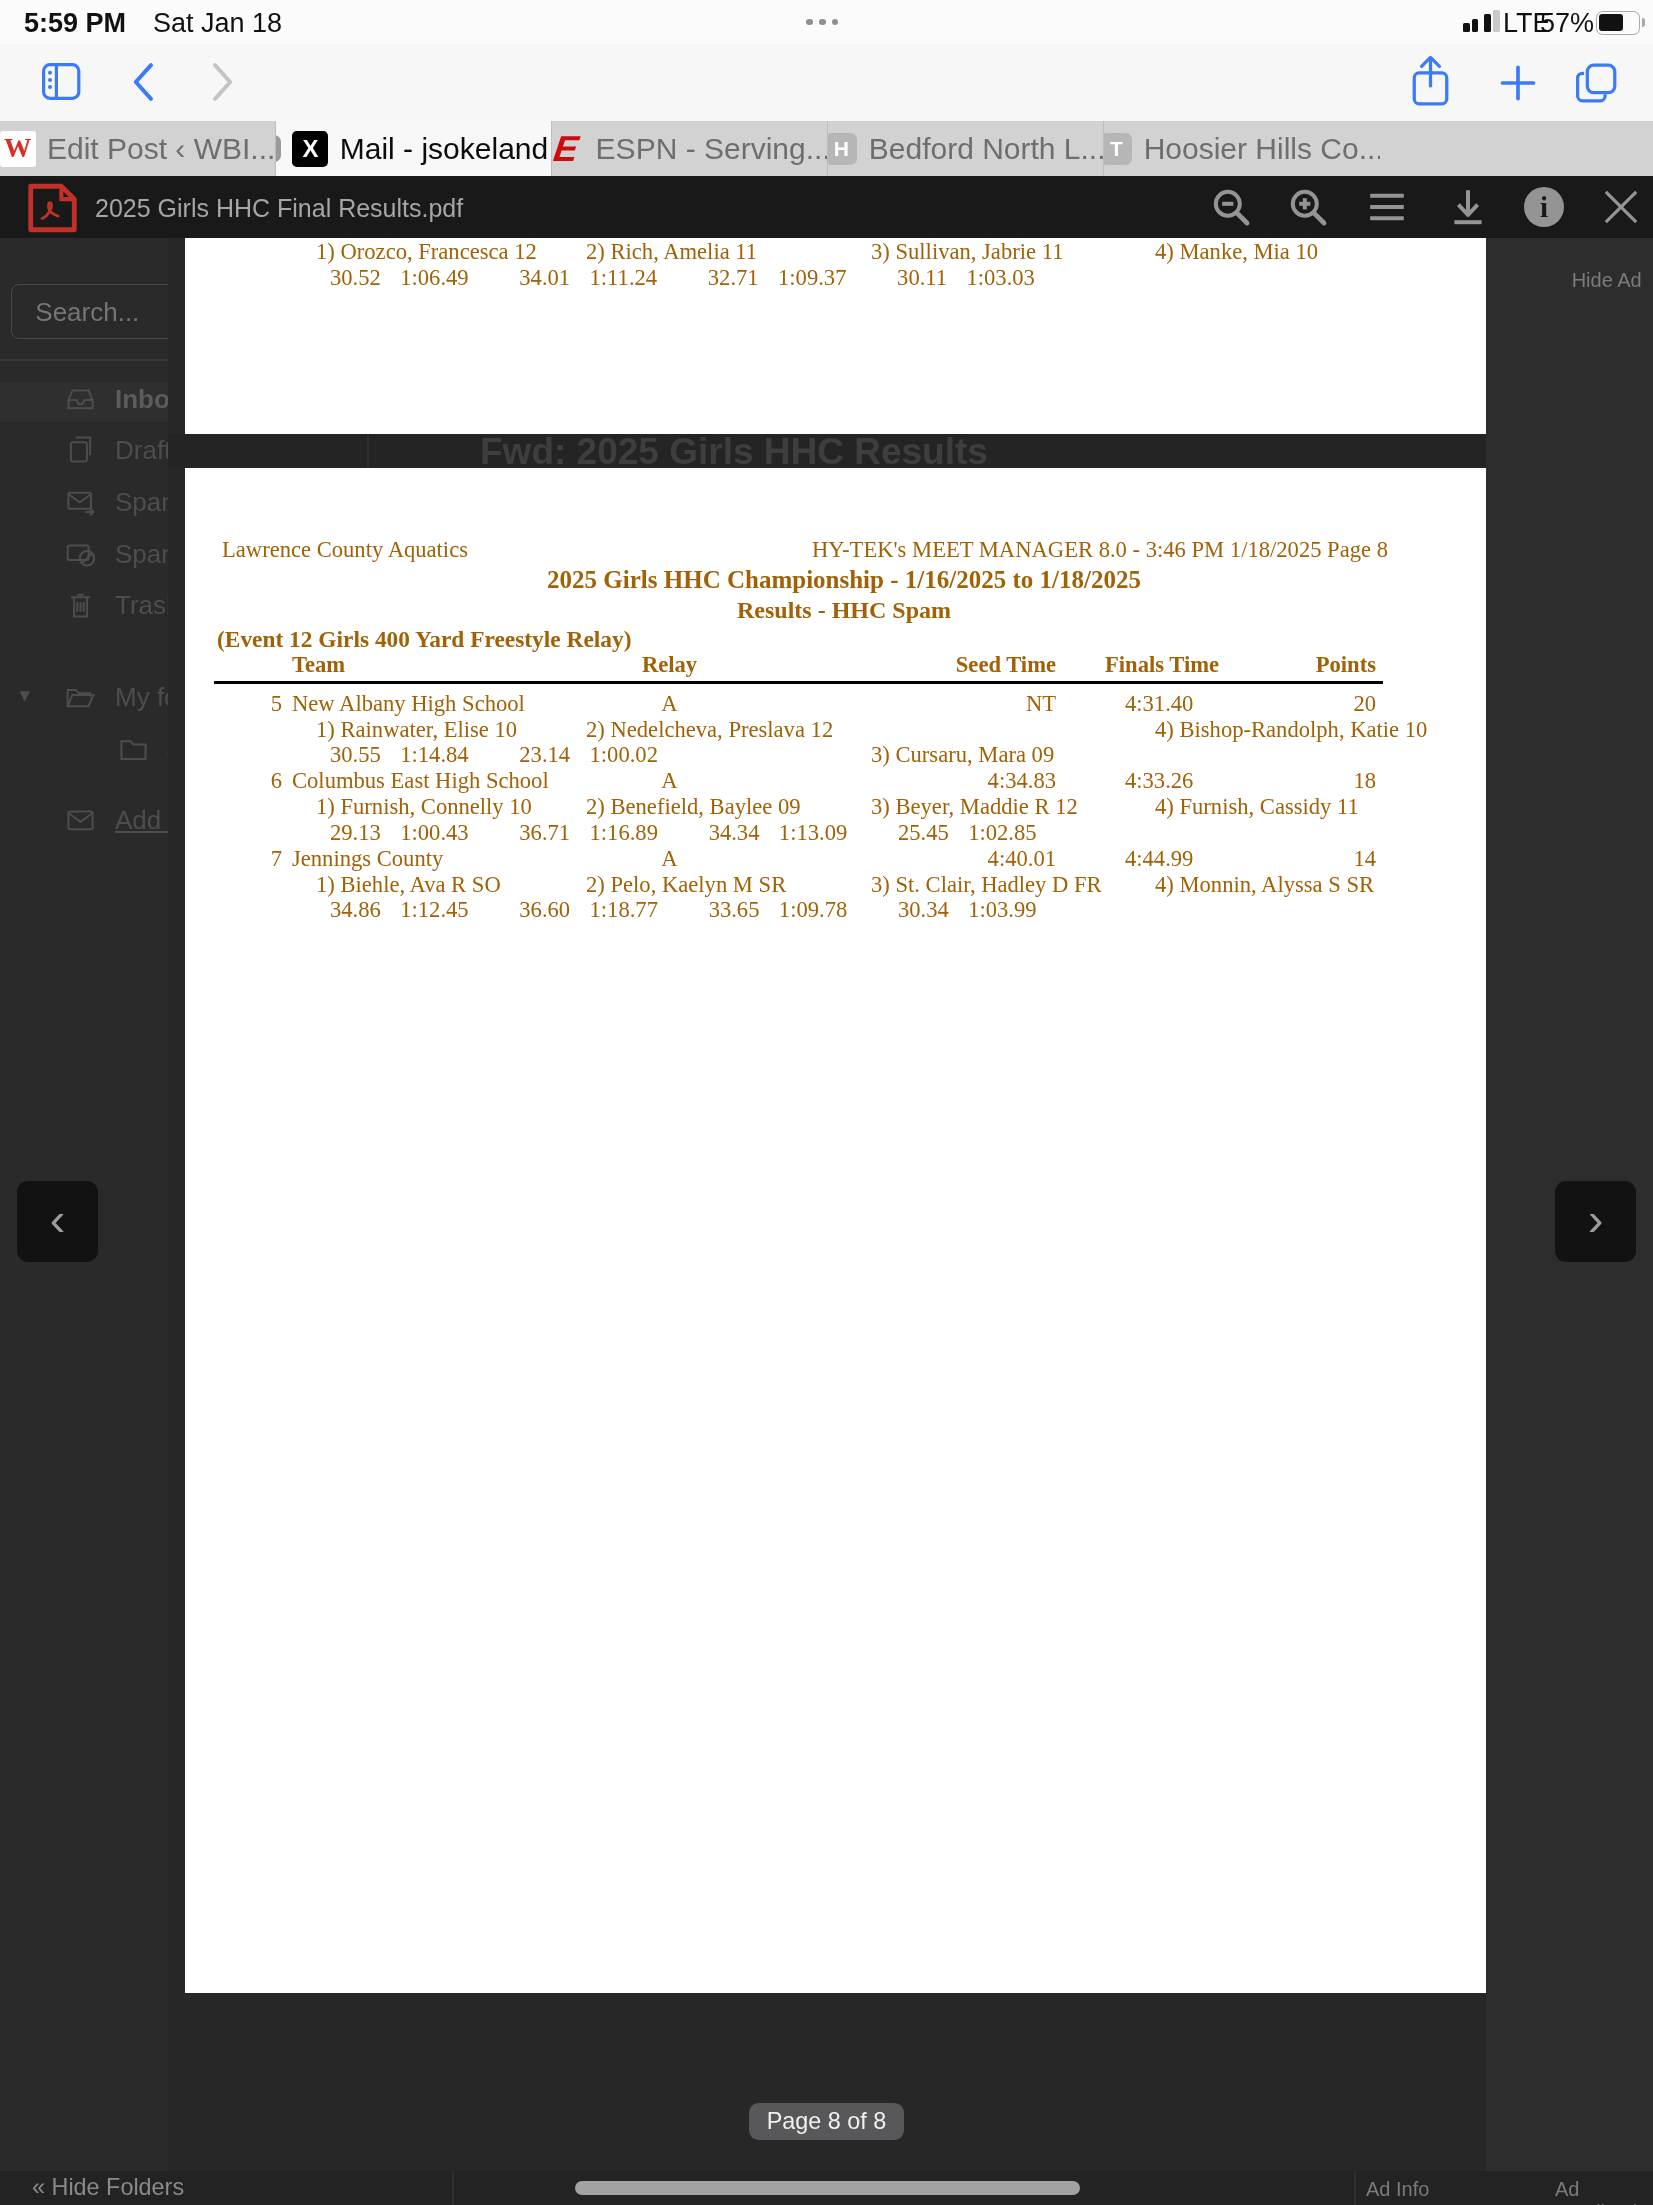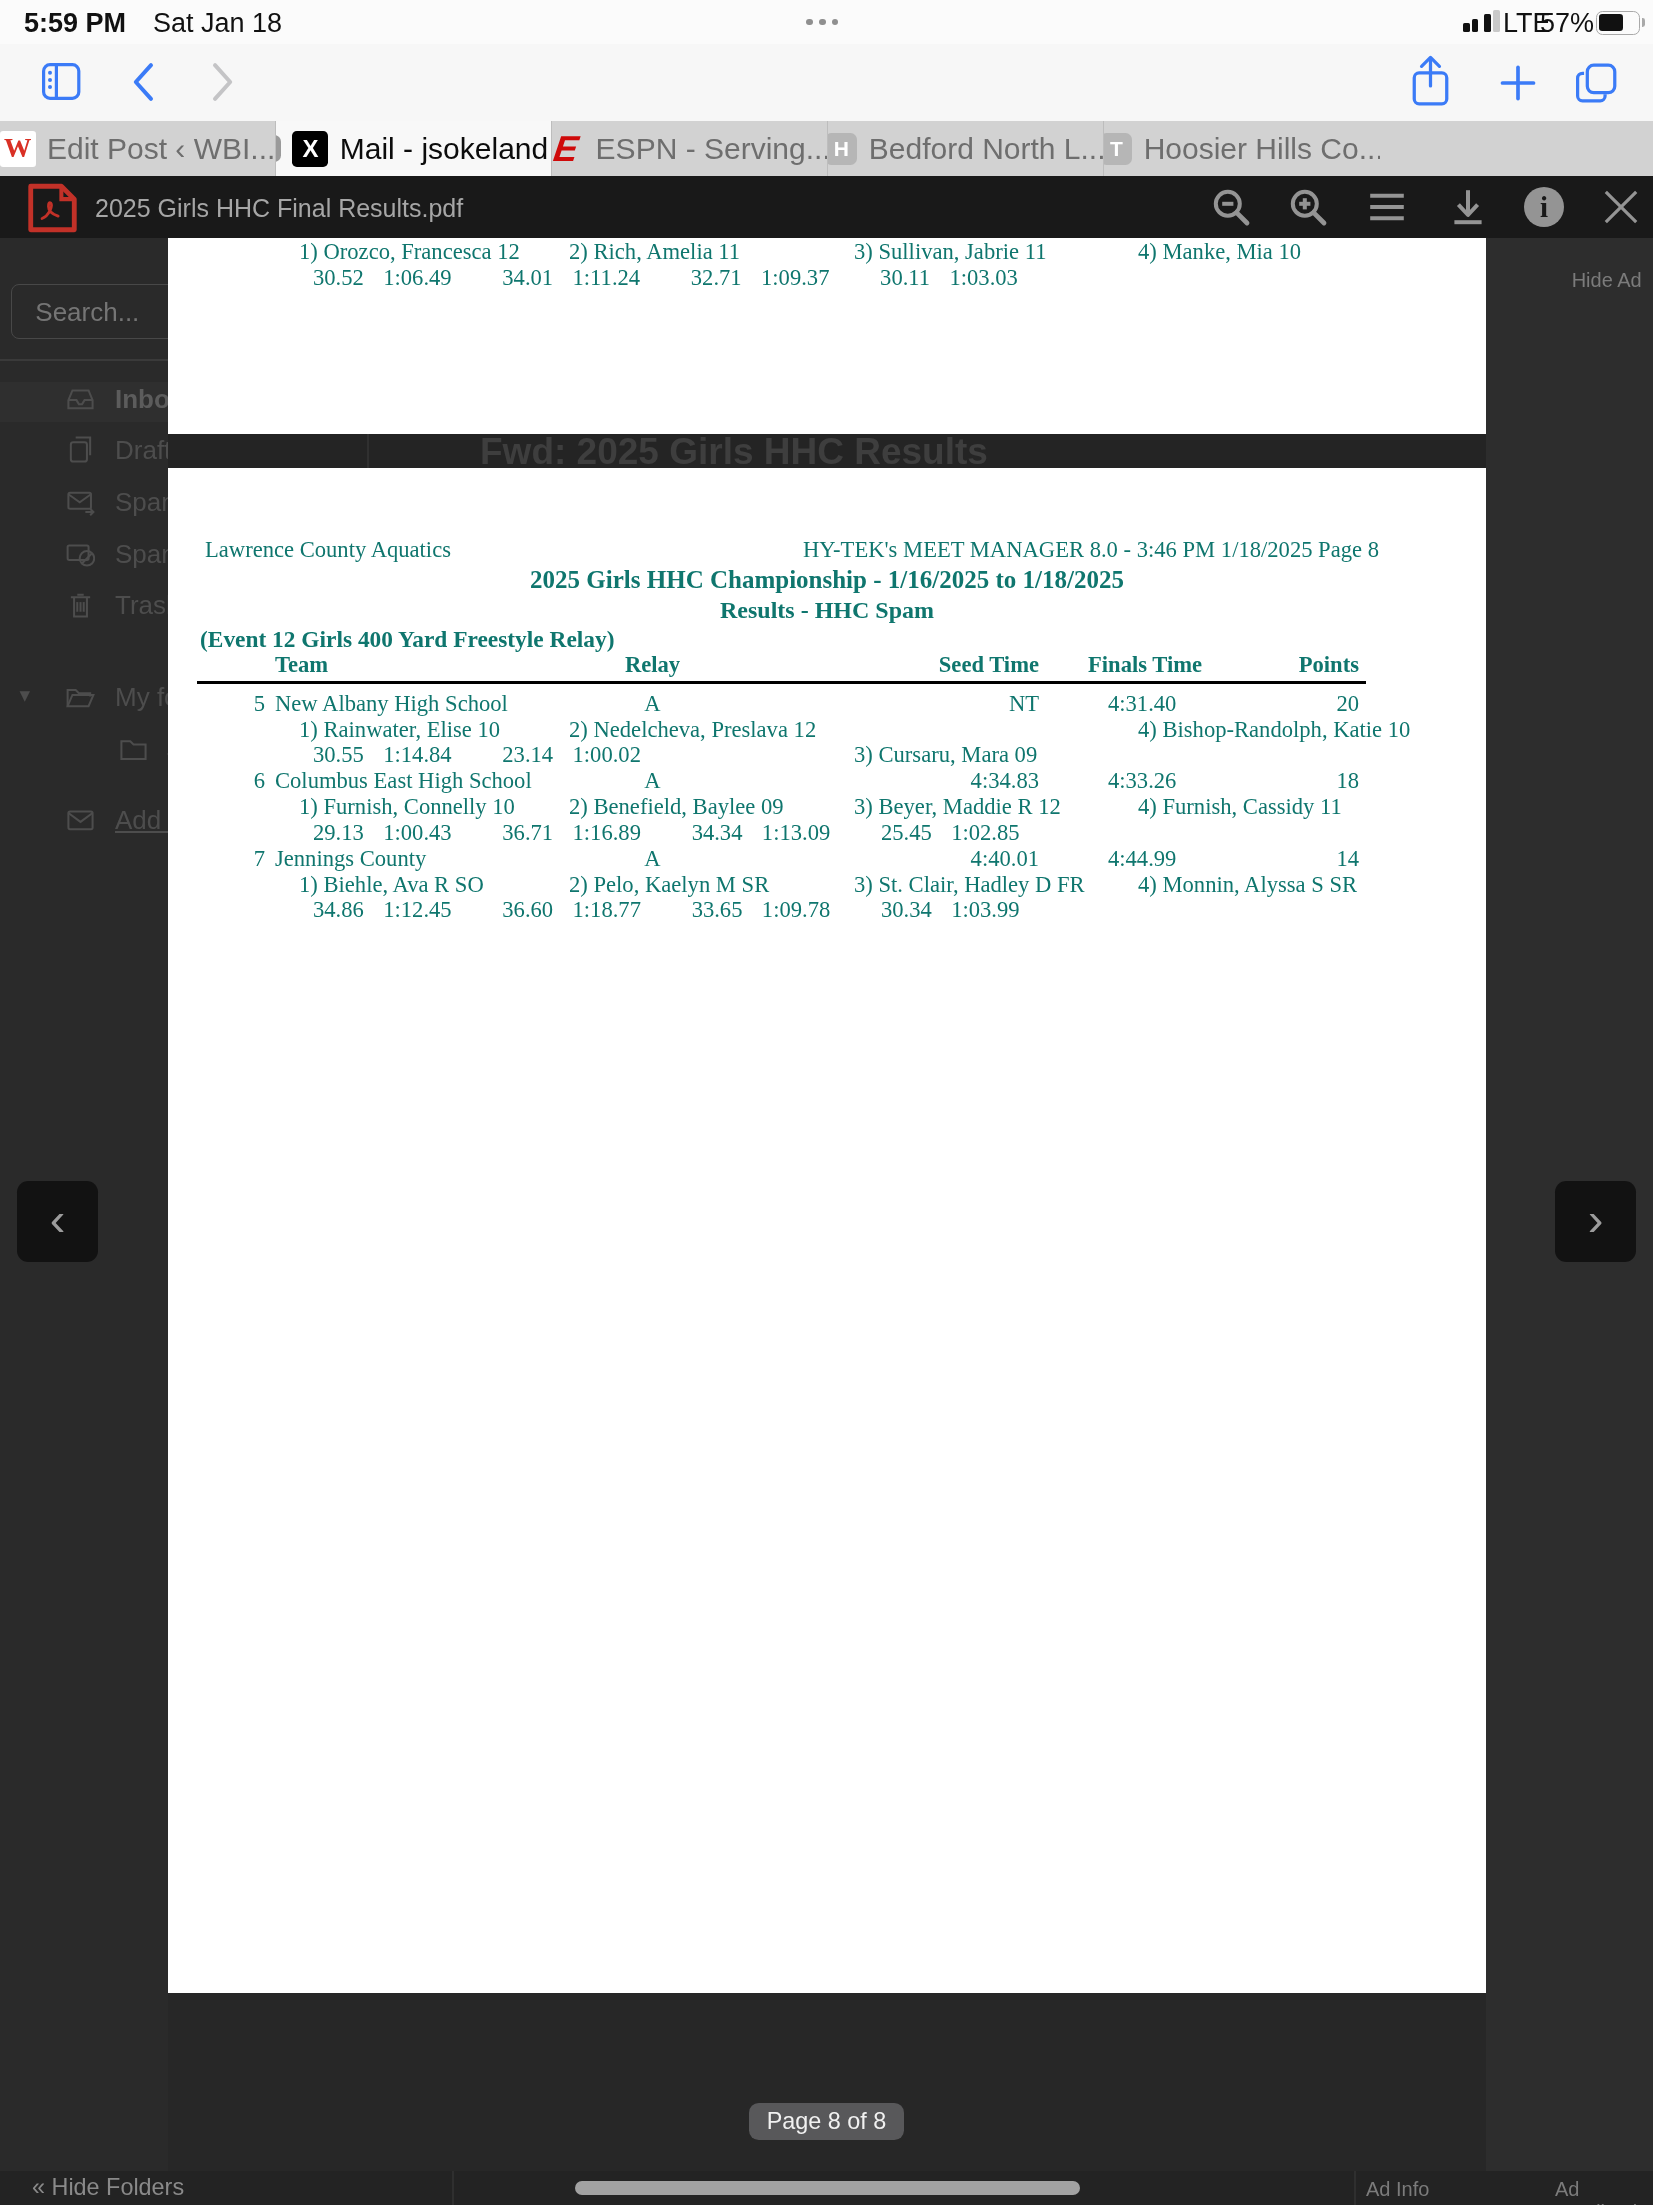--- a/index.html
+++ b/index.html
@@ -19,22 +19,22 @@
   .tabbar{left:0;top:121px;width:1653px;height:55px;background:#d2d2d2;display:flex;}
   .tab{width:276px;height:55px;display:flex;align-items:center;justify-content:center;
        gap:11.3px;border-right:0.8px solid #bdbdbd;box-sizing:border-box;overflow:hidden;}
   .tab .lbl{font-size:30px;color:#6e6e6e;white-space:nowrap;}
   .tab.active{background:#f8f8f8;}
   .tab.active .lbl{color:#0c0c0c;}
   .favsq{width:34px;height:34px;border-radius:6.5px;display:flex;align-items:center;justify-content:center;flex:0 0 auto;}
   
   .pdfheader{left:0;top:176px;width:1653px;height:62px;background:#191919;}
   .hicon{position:absolute;top:11.3px;width:40px;height:40px;color:#949494;}
-  .page{background:#ffffff;position:absolute;left:168px;width:1318px;
-        font-family:"Liberation Serif", serif;color:#0f766e;overflow:hidden;}
+  .page{background:#ffffff;position:absolute;left:185px;width:1318px;
+        font-family:"Liberation Serif", serif;color:#a16207;overflow:hidden;}
   .serif{font-family:"Liberation Serif", serif;}
   .pline{position:absolute;font-size:22.6px;white-space:nowrap;}
   .splits span{display:inline-block;margin-right:19.4px;}
   .splits span:nth-child(2n){margin-right:45px;}
   .navbtn{width:81px;height:81px;background:#121212;border-radius:11.3px;color:#9c9c9c;
           display:flex;align-items:center;justify-content:center;font-size:47px;}
   .mailrow{position:absolute;left:0;width:168px;height:40px;color:#4d4d4d;font-size:26px;}
   .mrow-ic{position:absolute;left:66px;top:1.6px;width:29px;height:29px;stroke:#4d4d4d;}
   .mrow-lb{position:absolute;left:115px;top:1.6px;white-space:nowrap;}
   .adtxt{color:#7b7b7b;font-size:20px;}
@@ -249,21 +249,21 @@
   </div>
   <div class="pline splits" style="top:27px;left:145px;">
     <span>30.52</span><span>1:06.49</span>
     <span>34.01</span><span>1:11.24</span>
     <span>32.71</span><span>1:09.37</span>
     <span>30.11</span><span>1:03.03</span>
   </div>
 </div>
 <div class="abs" style="left:1488px;top:239px;width:6.5px;height:73px;background:#8a8a8a;border-radius:3.2px;"></div>
 
-<div class="page" style="top:468px;height:1525px;padding-left:8px;">
+<div class="page" style="top:468px;height:1525px;">
   <span class="pline" style="top:69px;left:37px;">Lawrence County Aquatics</span>
   <span class="pline" style="top:69px;right:115px;">HY-TEK's MEET MANAGER 8.0 - 3:46 PM  1/18/2025  Page 8</span>
   <div class="pline" style="top:98px;left:0;width:1318px;text-align:center;font-weight:700;font-size:25px;">2025 Girls HHC Championship - 1/16/2025 to 1/18/2025</div>
   <div class="pline" style="top:129px;left:0;width:1318px;text-align:center;font-weight:700;font-size:24px;">Results - HHC Spam</div>
   <span class="pline" style="top:158px;left:32px;font-weight:700;font-size:23.4px;">(Event 12  Girls 400 Yard Freestyle Relay)</span>
 
   <div>
     <span class="pline" style="top:184px;left:107px;font-weight:700;">Team</span>
     <span class="pline" style="top:184px;left:448px;width:73px;text-align:center;font-weight:700;">Relay</span>
     <span class="pline" style="top:184px;left:726px;width:145px;text-align:right;font-weight:700;">Seed Time</span>

